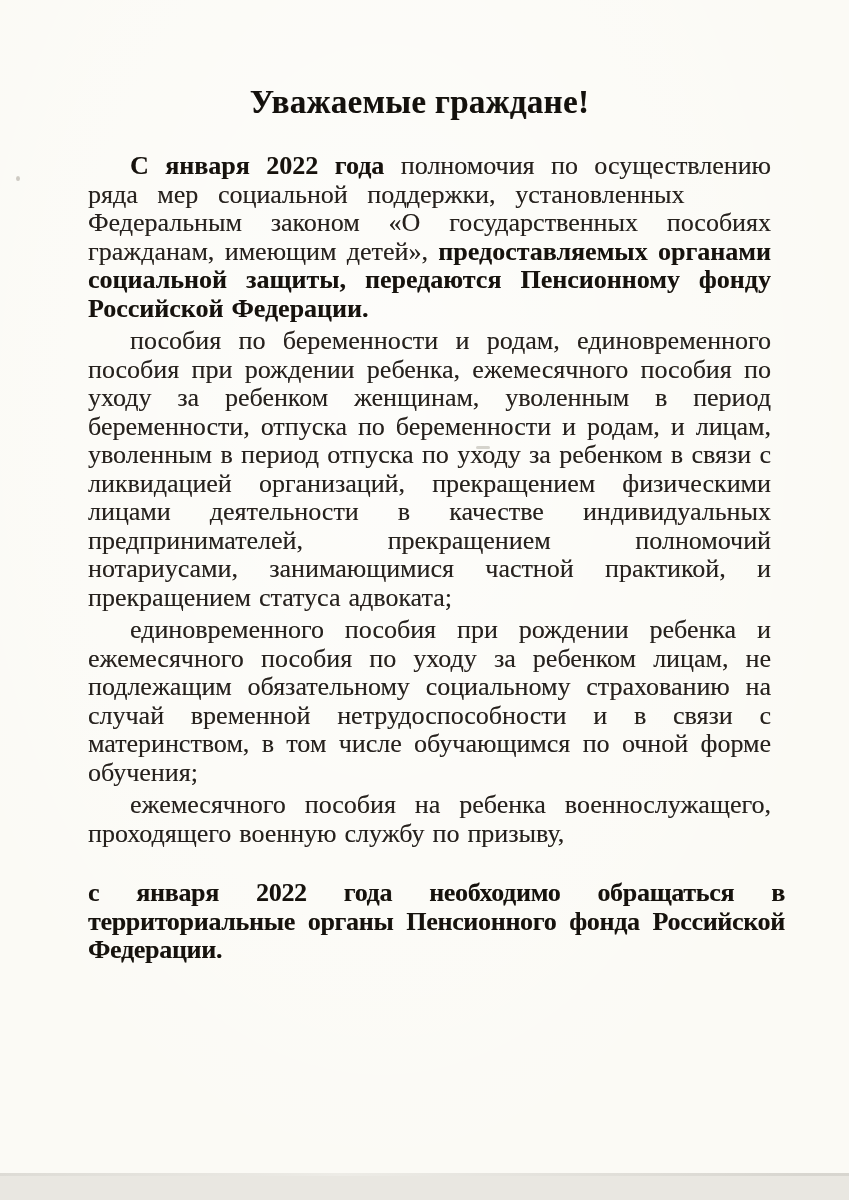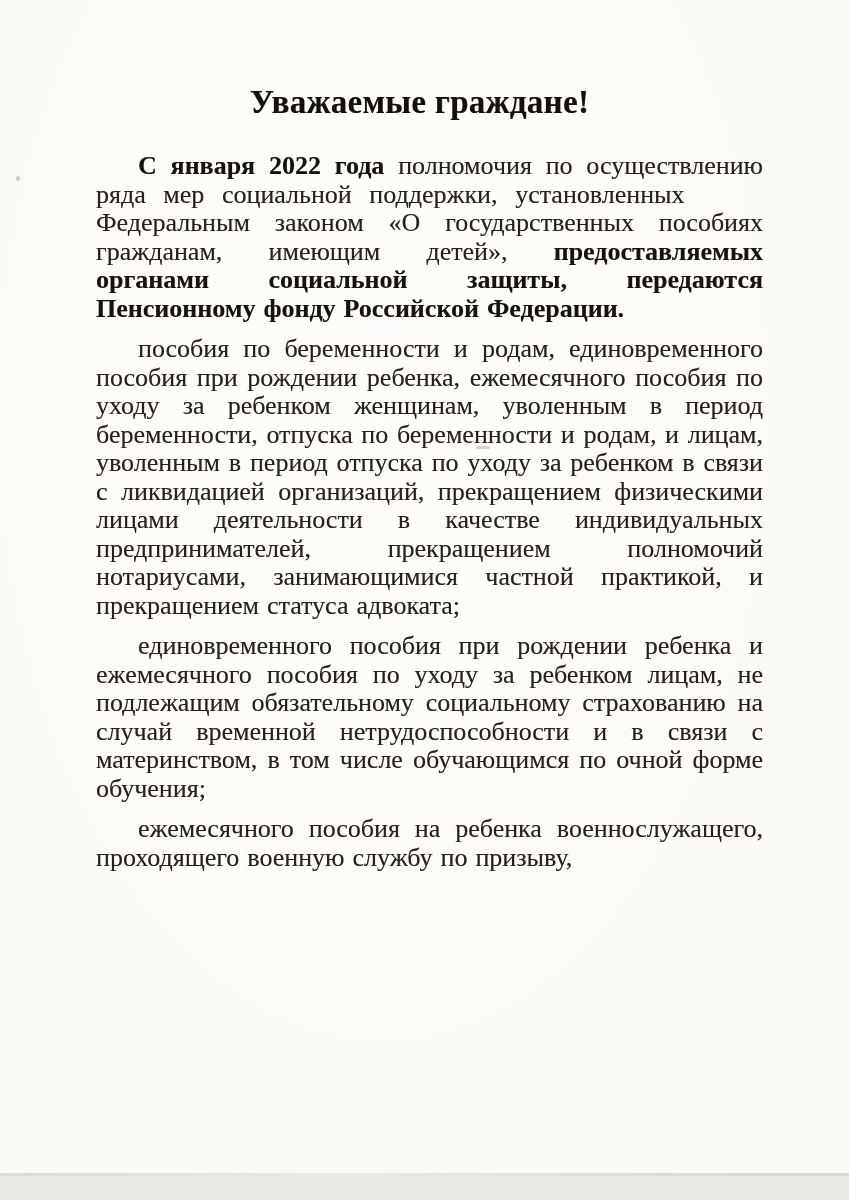--- a/index.html
+++ b/index.html
@@ -36,21 +36,21 @@
     text-align: center;
     margin: 18px 0 30px 0;
     transform: translateX(-10px);
     letter-spacing: 0.3px;
     text-shadow: 0.3px 0.3px 0.6px rgba(30,26,22,0.45);
   }
   .para {
     font-size: 26px;
     line-height: 28.5px;
     text-align: justify;
-    margin: 12px;
+    margin: 4px;
     word-spacing: 1.5px;
     text-shadow: 0.2px 0.2px 0.5px rgba(45,40,34,0.40);
   }
   .indent { text-indent: 42px; }
   .seg-bold {
     font-weight: bold;
     color: #16120d;
   }
   .seg-underline {
     text-decoration-thickness: 2px;
@@ -90,20 +90,21 @@
     <p class="para indent"><span class="seg-bold">С января 2022 года </span><span>полномочия по осуществлению ряда мер социальной поддержки, установленных &nbsp;&nbsp;&nbsp;&nbsp; Федеральным законом «О государственных пособиях гражданам, имеющим детей», </span><span class="seg-bold">предоставляемых органами социальной защиты, передаются Пенсионному фонду Российской Федерации.</span></p>
 
 
     <p class="para indent"><span class="seg-underline">пособия по беременности и родам, единовременного пособия при рождении ребенка, ежемесячного пособия по уходу за ребенком</span><span> женщинам, уволенным в период беременности, отпуска по беременности и родам, и лицам, уволенным в период отпуска по уходу за ребенком в связи с ликвидацией организаций, прекращением физическими лицами деятельности в качестве индивидуальных предпринимателей, прекращением полномочий нотариусами, занимающимися частной практикой, и прекращением статуса адвоката;</span></p>
 
     <p class="para indent"><span class="seg-underline">единовременного пособия при рождении ребенка и ежемесячного пособия по уходу за ребенком</span><span> лицам, не подлежащим обязательному социальному страхованию на случай временной нетрудоспособности и в связи с материнством, в том числе обучающимся по очной форме обучения;</span></p>
 
 
     <p class="para indent"><span class="seg-underline">ежемесячного пособия на ребенка военнослужащего, проходящего военную службу по призыву,</span></p>
 
+    <p class="para closing"><span class="seg-bold">с января 2022 года необходимо обращаться в территориальные органы Пенсионного фонда Российской Федерации.</span></p>
 
   </div>
 
   <div class="speck speck-1"></div>
   <div class="speck speck-2"></div>
   <div class="speck speck-3"></div>
   <div class="edge-bottom"></div>
 </div>
 
 </body></html>

